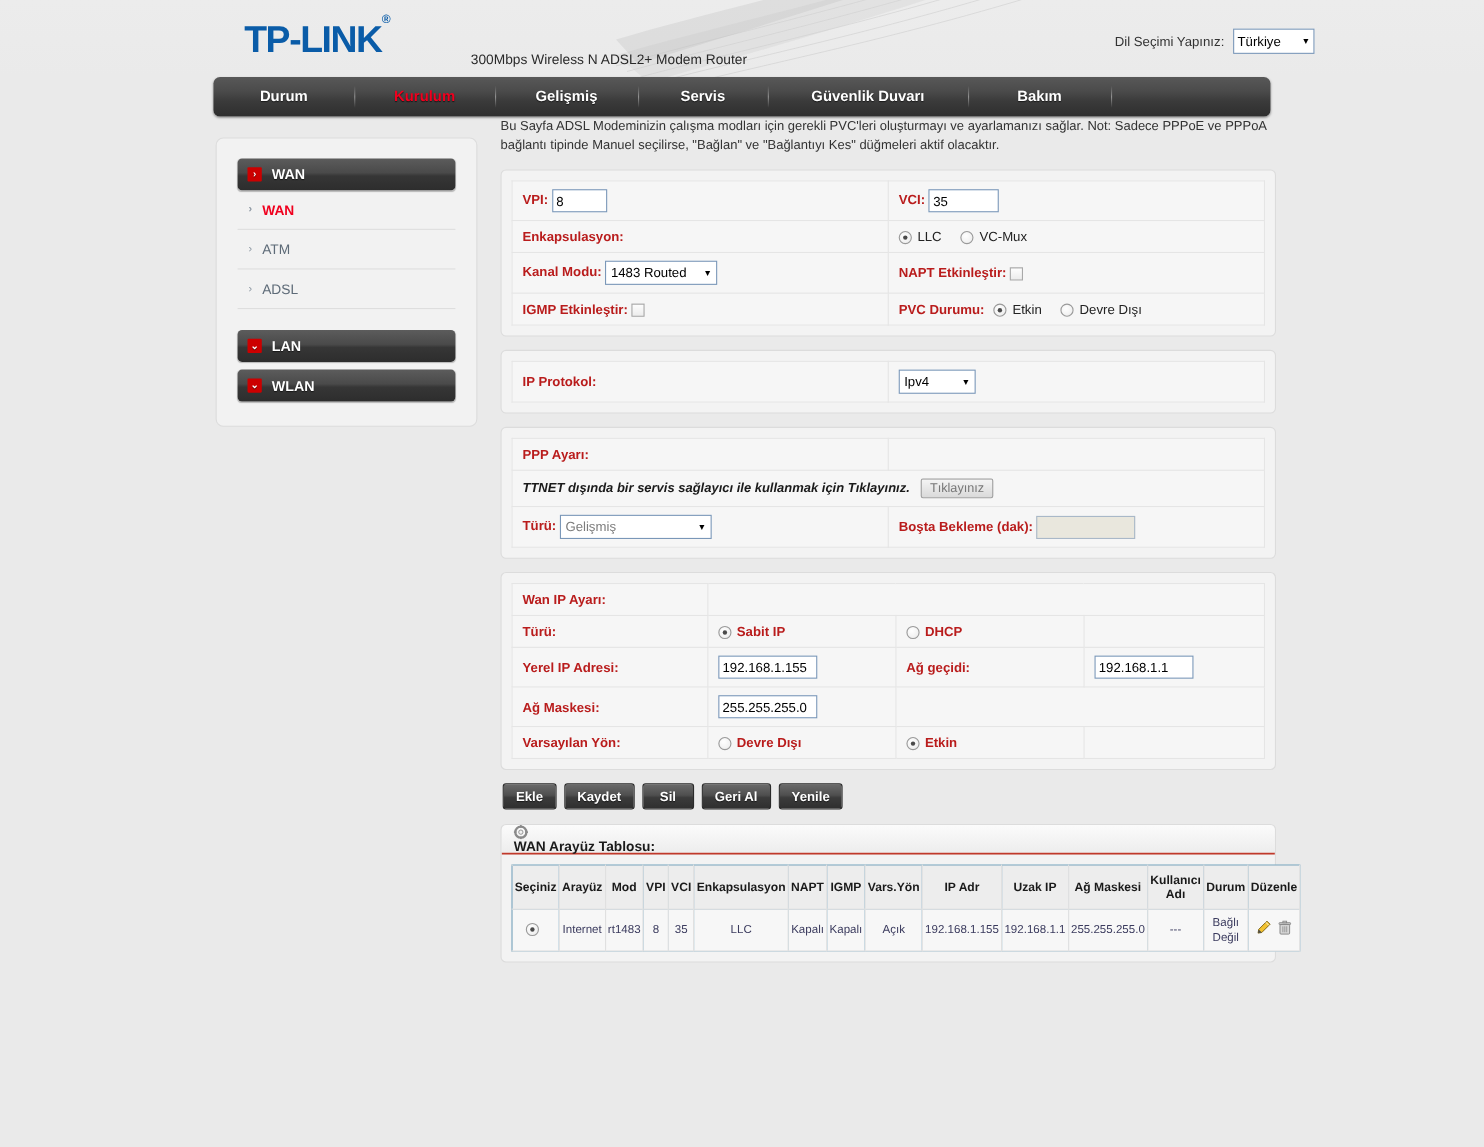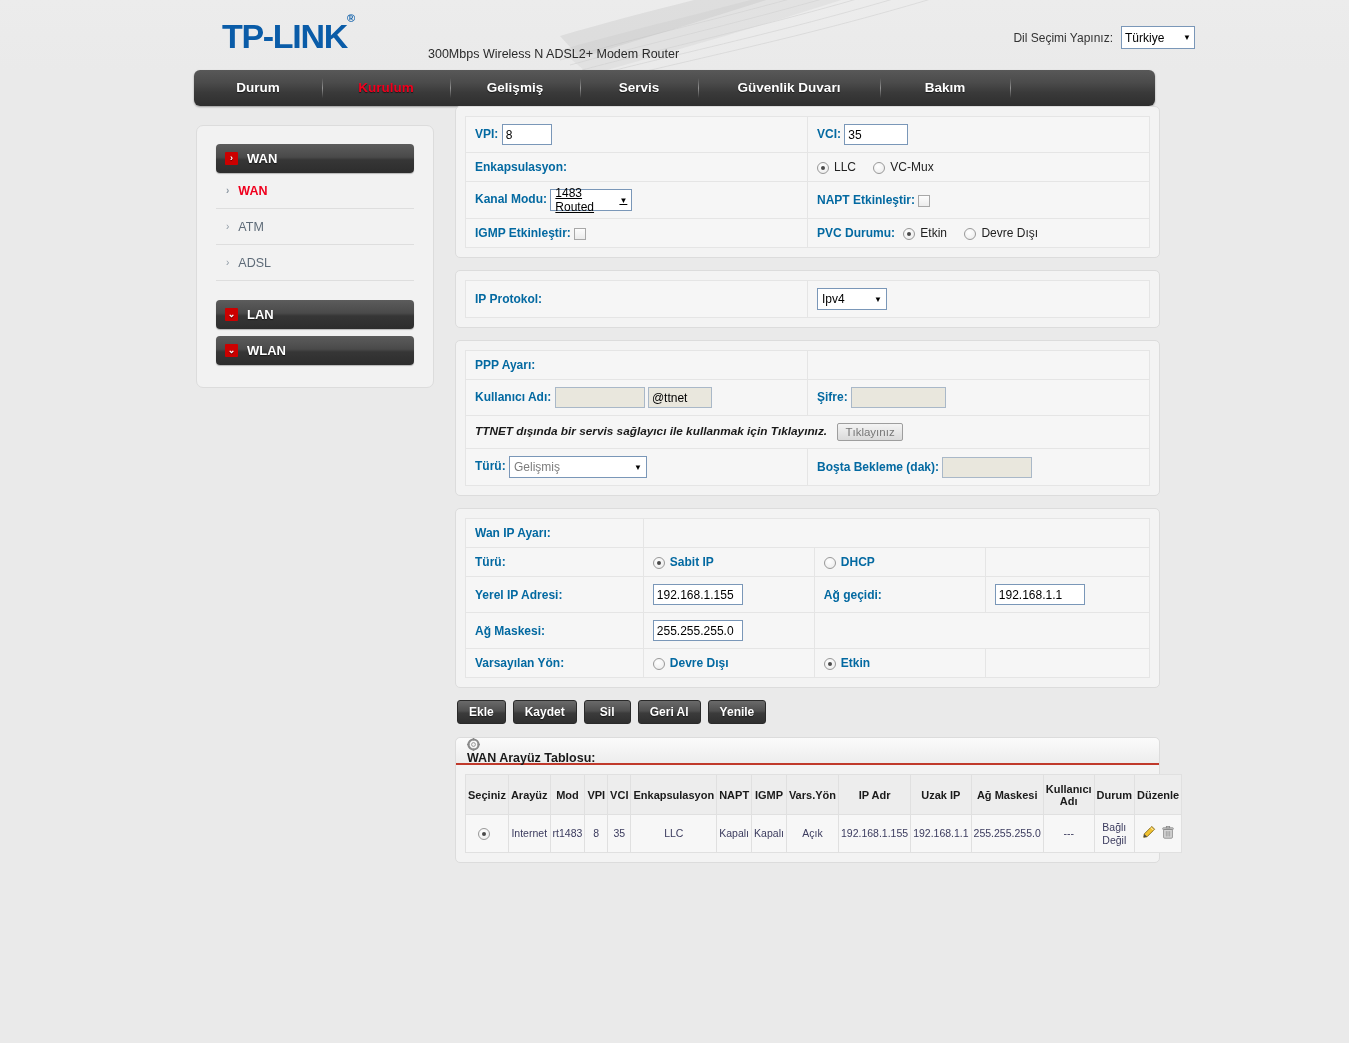--- a/index.html
+++ b/index.html
@@ -202,21 +202,21 @@
   }
   .ptable td {
     border: 1px solid #e5e5e5;
     padding: 7px 9px;
     font-size: 12px;
     color: #222;
     vertical-align: middle;
     height: 27px;
     background: #f6f6f6;
   }
-  .lbl { font-weight: bold; color: #0369a1; white-space: nowrap; }
+  .lbl { font-weight: bold; color: #b91c1c; white-space: nowrap; }
 
   input.txt {
     height: 21px;
     border: 1px solid #7a97b8;
     background: #fff;
     font-size: 12px;
     font-family: "Liberation Sans", sans-serif;
     color: #000;
     padding: 0 3px;
     vertical-align: middle;
@@ -233,21 +233,21 @@
     background: #fff;
     font-size: 12px;
     color: #000;
     padding: 0 4px;
     display: inline-flex;
     align-items: center;
     justify-content: space-between;
     vertical-align: middle;
   }
   .sel.dis { color: #7c7c7c; }
-  .sel-w105 { width: 82px; text-decoration: underline; }
+  .sel-w105 { width: 102px; }
   .sel-w70 { width: 70px; }
   .sel-w138 { width: 138px; }
 
   .radio, .chk {
     display: inline-block;
     vertical-align: middle;
     margin-right: 5px;
   }
   .radio {
     width: 12px; height: 12px;
@@ -431,20 +431,21 @@
     </div>
 
     <div class="side-head">
       <span class="sq-icon">⌄</span>
       <span>WLAN</span>
     </div>
   </div>
 
   <div class="main">
 
+    <div class="page-desc">Bu Sayfa ADSL Modeminizin çalışma modları için gerekli PVC'leri oluşturmayı ve ayarlamanızı sağlar. Not: Sadece PPPoE ve PPPoA bağlantı tipinde Manuel seçilirse, "Bağlan" ve "Bağlantıyı Kes" düğmeleri aktif olacaktır.</div>
 
     <div class="panel">
       <table class="ptable">
         <tbody>
             <tr>
           <td style="width:50%;">
             <span class="lbl">VPI:</span>
             <input class="txt w50" value="8" style="">
           </td>
           <td style="width:50%;">
@@ -516,31 +517,20 @@
     </div>
 
     <div class="panel">
       <table class="ptable">
         <tbody>
             <tr>
           <td style="width:50%;">
             <span class="lbl">PPP Ayarı:</span>
           </td>
           <td>&nbsp;</td>
-        </tr>
-        <tr>
-          <td>
-            <span class="lbl">Kullanıcı Adı:</span>
-            <input class="txt dis w90" value="" style="">
-            <input class="txt dis w64" value="@ttnet" style="">
-          </td>
-          <td>
-            <span class="lbl">Şifre:</span>
-            <input class="txt dis w95" type="password" value="" style="">
-          </td>
         </tr>
         <tr>
           <td colspan="2">
             <span class="italic-note">TTNET dışında bir servis sağlayıcı ile kullanmak için Tıklayınız.</span>
             <span class="btn-small">Tıklayınız</span>
           </td>
         </tr>
         <tr>
           <td>
             <span class="lbl">Türü:</span>

